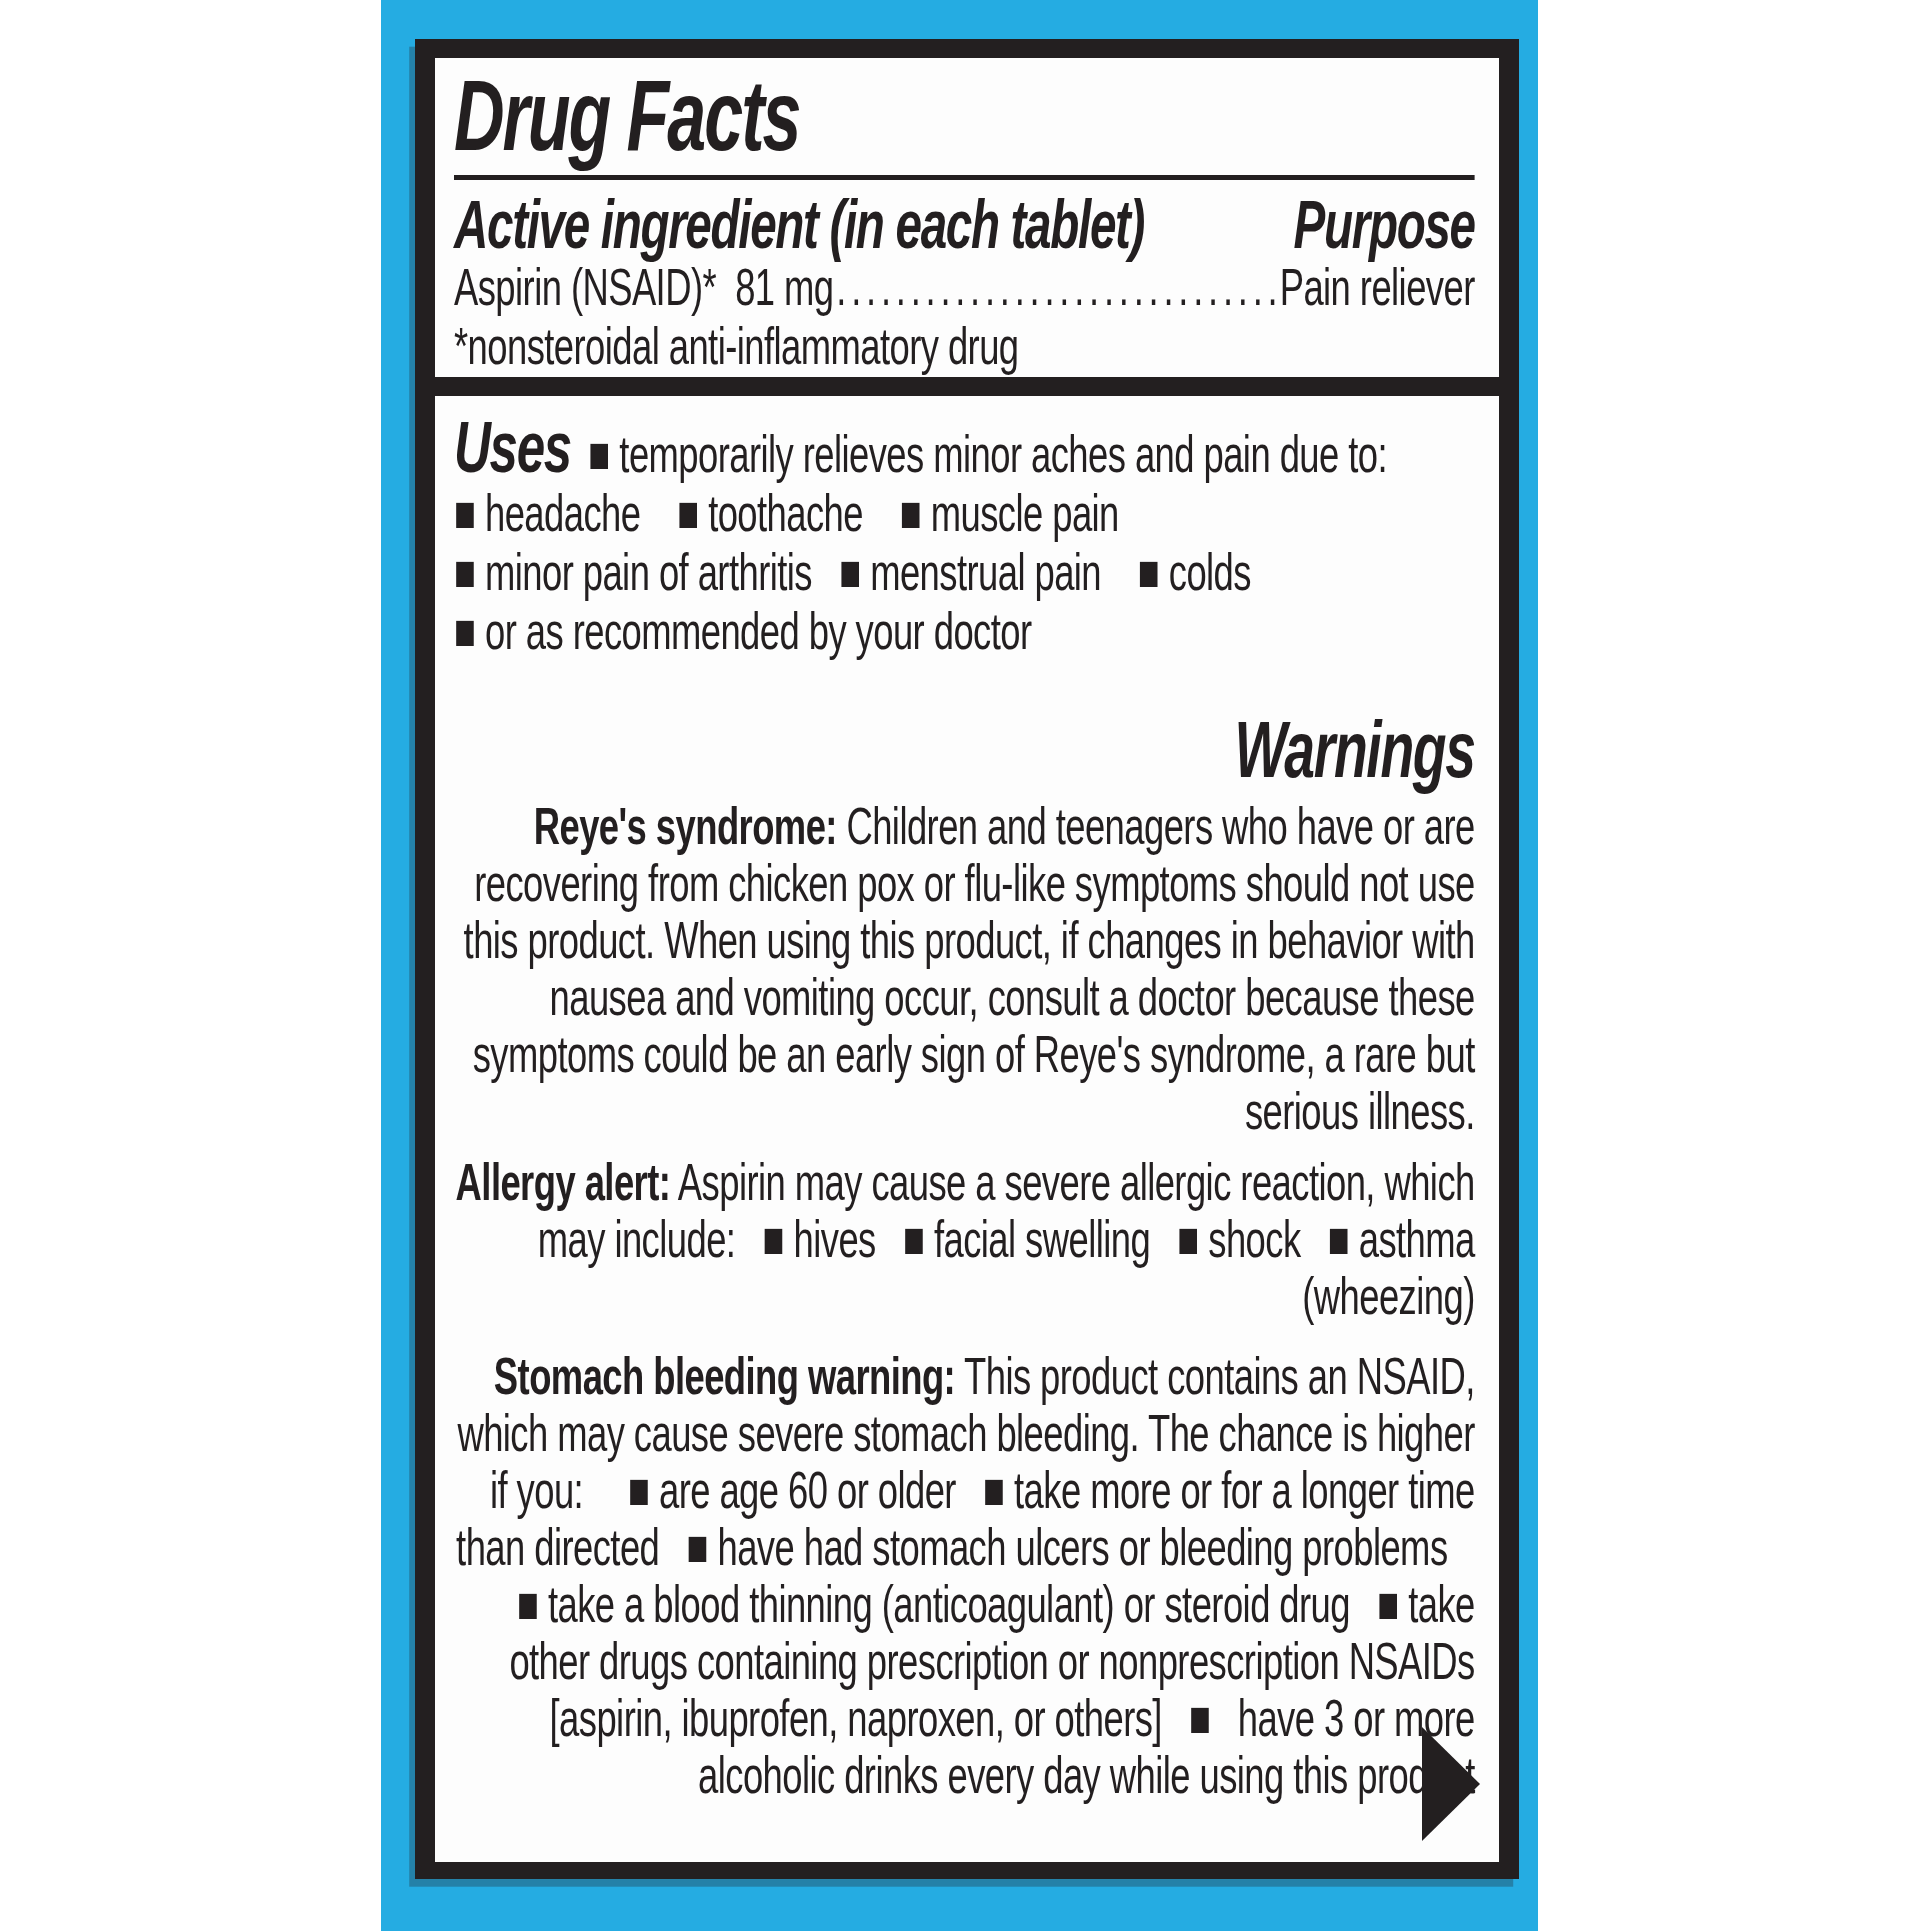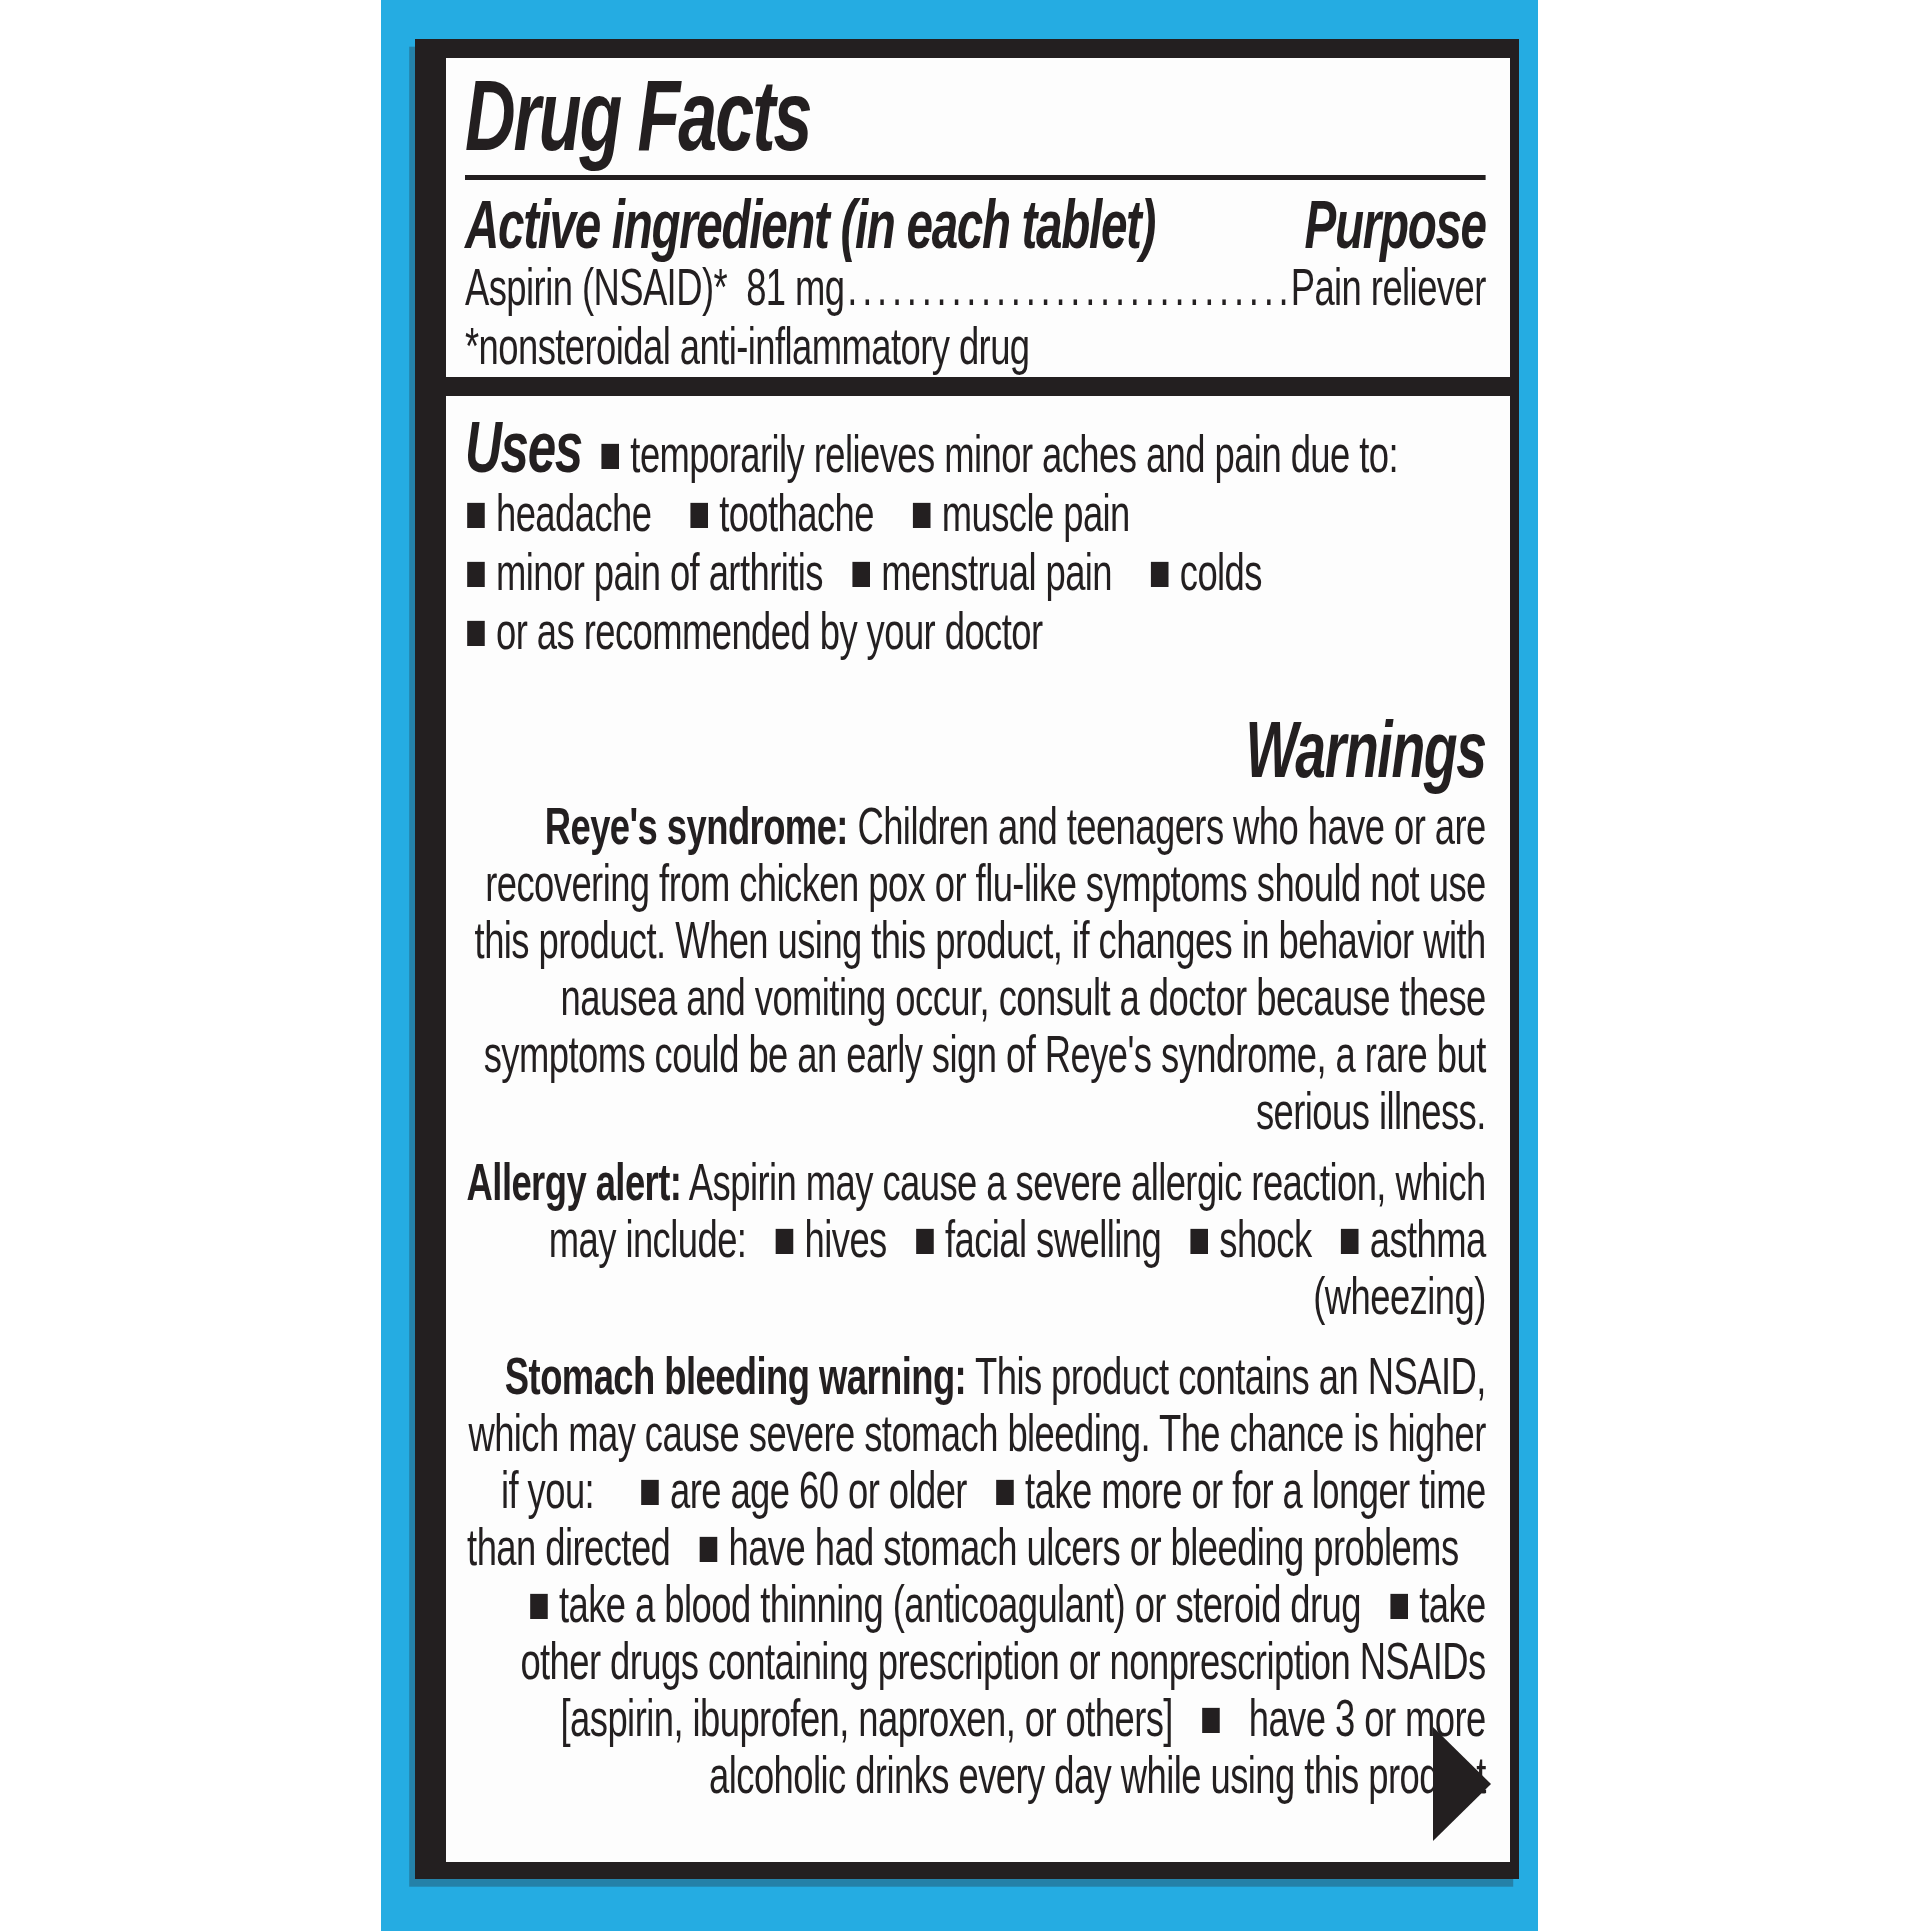--- a/index.html
+++ b/index.html
@@ -1,21 +1,21 @@
 <!DOCTYPE html>
 <html><head>
 <meta charset="utf-8">
 <style>
   html,body{margin:0;padding:0;}
   body{width:1931px;height:1931px;background:#ffffff;font-family:"Liberation Sans","DejaVu Sans",sans-serif;}
   .page{position:relative;width:1931px;height:1931px;background:#ffffff;overflow:hidden;}
   .cyan-band{position:absolute;left:381px;top:0;width:1157px;height:1931px;background:var(--cyan,#25ACE2);}
   .label-frame{position:absolute;left:34px;top:39px;width:1104px;height:1840px;background:var(--ink,#231F20);
                box-shadow:-5.8px 7.7px 0 rgba(35,31,32,0.30);}
-  .box{position:absolute;left:31px;width:1064px;background:#fdfdfd;overflow:hidden;color:var(--ink,#231F20);}
+  .box{position:absolute;left:20px;width:1064px;background:#fdfdfd;overflow:hidden;color:var(--ink,#231F20);}
   .box1{top:19.3px;height:319px;padding:9.7px 25px 0 19.3px;box-sizing:border-box;}
   .box2{top:357px;height:316px;padding:13.5px 25px 0 19.3px;box-sizing:border-box;}
   .box3{top:655px;height:1168px;padding:15.4px 25px 0 19.3px;box-sizing:border-box;text-align:right;}
   
   .condense{width:143%;transform:scaleX(0.70);transform-origin:0 0;letter-spacing:-0.8px;}
   .h-title{font-size:100px;line-height:0.95;font-weight:bold;font-style:italic;letter-spacing:-2.9px;margin:0;}
   .rule{height:5.8px;background:var(--ink,#231F20);margin:11.6px 0 9.7px 0;}
   .ai-row{display:flex;justify-content:space-between;align-items:baseline;
           font-size:68px;line-height:1.0;font-weight:bold;font-style:italic;letter-spacing:-1.9px;}
   .leader-row{display:flex;align-items:baseline;font-size:52px;line-height:59px;white-space:pre;}

